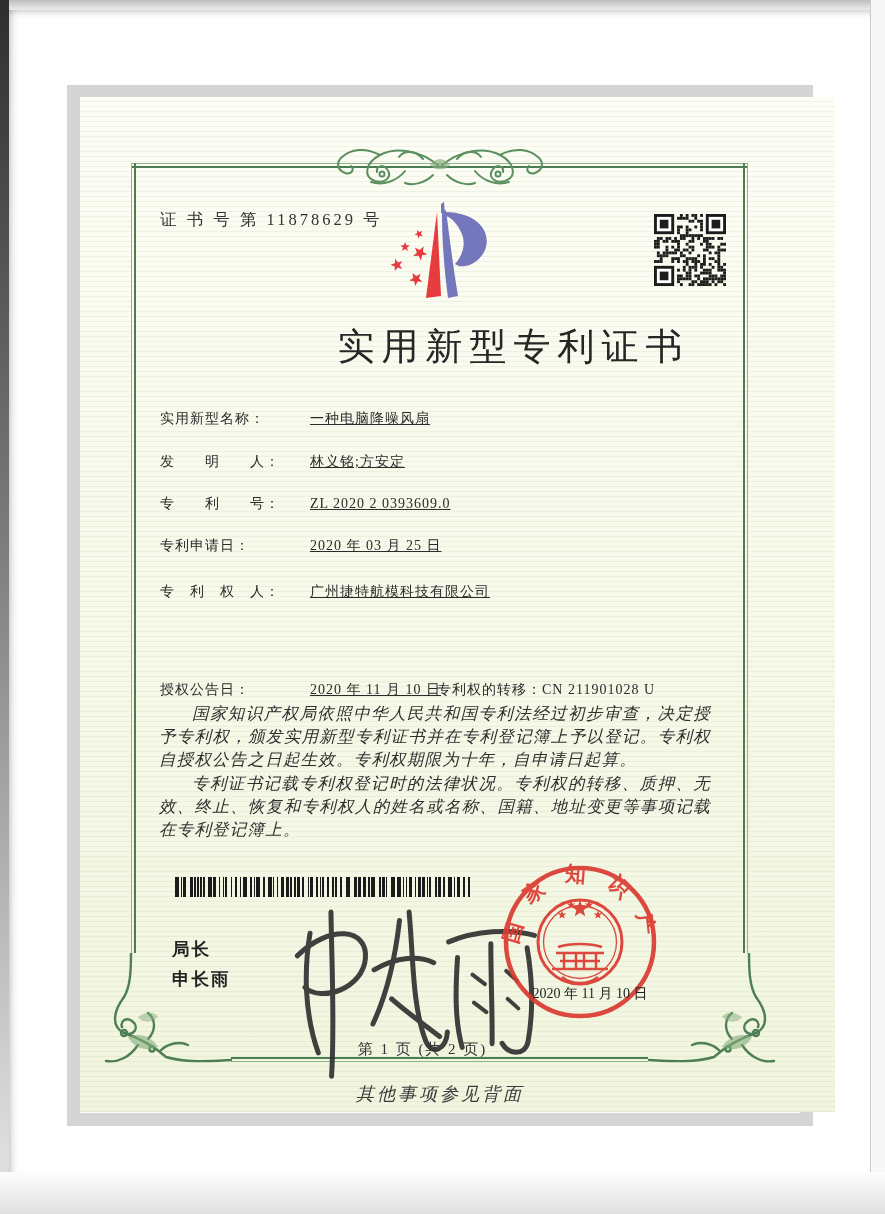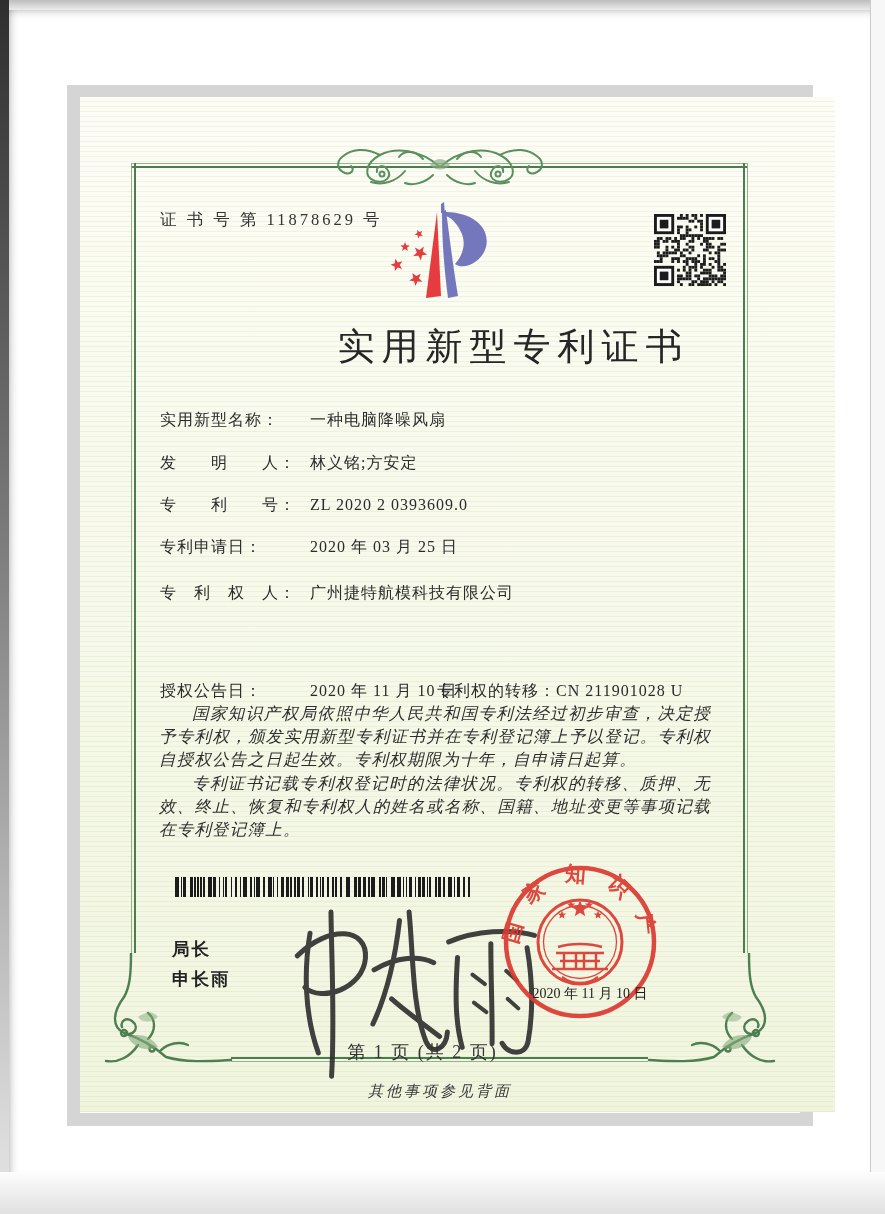--- a/index.html
+++ b/index.html
@@ -25,31 +25,31 @@
   .b-bottom{left:151px;top:960px;width:417px;height:5px;
          background:linear-gradient(to top,#8fb489 0 1px,rgba(0,0,0,0) 1px 3px,#4c7d50 3px 5px);}
   .b-left{left:51px;top:66px;width:5px;height:790px;
          background:linear-gradient(to right,#8fb489 0 1px,rgba(0,0,0,0) 1px 3px,#4c7d50 3px 5px);}
   .b-right{left:663px;top:66px;width:5px;height:790px;
          background:linear-gradient(to left,#8fb489 0 1px,rgba(0,0,0,0) 1px 3px,#4c7d50 3px 5px);}
   .fl-right{transform:scaleX(-1);}
   
   .cert-no{left:80px;top:112px;font-size:16.5px;letter-spacing:3px;color:#333;}
   .title{left:0;top:225px;width:867px;text-align:center;font-size:37px;letter-spacing:7px;color:#262626;}
-  .row{left:80px;width:600px;font-size:16px;color:#2b2b2b;letter-spacing:1px;white-space:nowrap;}
+  .row{left:80px;width:600px;font-size:14px;color:#2b2b2b;letter-spacing:1px;white-space:nowrap;text-decoration:underline;}
   .row .lbl{display:inline-block;min-width:150px;}
   .row .g2{position:absolute;left:277px;top:0;}
   .paras{left:78px;top:604px;width:554px;font-size:16.5px;line-height:23px;letter-spacing:1.2px;
          color:#2e2e2e;text-align:justify;font-style:italic;}
   .paras p{margin:1px;text-indent:2em;font-family:Liberation Serif, serif;}
   .director{left:92px;font-size:17.5px;font-weight:700;color:#222;
             font-family:"Liberation Sans","DejaVu Sans",sans-serif;letter-spacing:2px;}
   .seal-date{left:440px;top:888px;width:140px;text-align:center;font-size:14px;color:#1d1d1d;z-index:6;}
-  .page-info{left:0;top:943px;width:685px;text-align:center;font-size:18px;letter-spacing:2px;color:#333;}
-  .back-note{left:0;top:985px;width:720px;text-align:center;font-size:15px;letter-spacing:3px;color:#3a3a3a;font-style:italic;}
+  .page-info{left:0;top:943px;width:685px;text-align:center;font-size:15px;letter-spacing:2px;color:#333;}
+  .back-note{left:0;top:985px;width:720px;text-align:center;font-size:18px;letter-spacing:3px;color:#3a3a3a;font-style:italic;}
   svg{display:block;}
 </style>
 </head>
 <body>
 
 <div class="stage">
 
   <div class="abs frame-face"></div>
   <div class="abs edge-top"></div>
   <div class="abs edge-left"></div>

